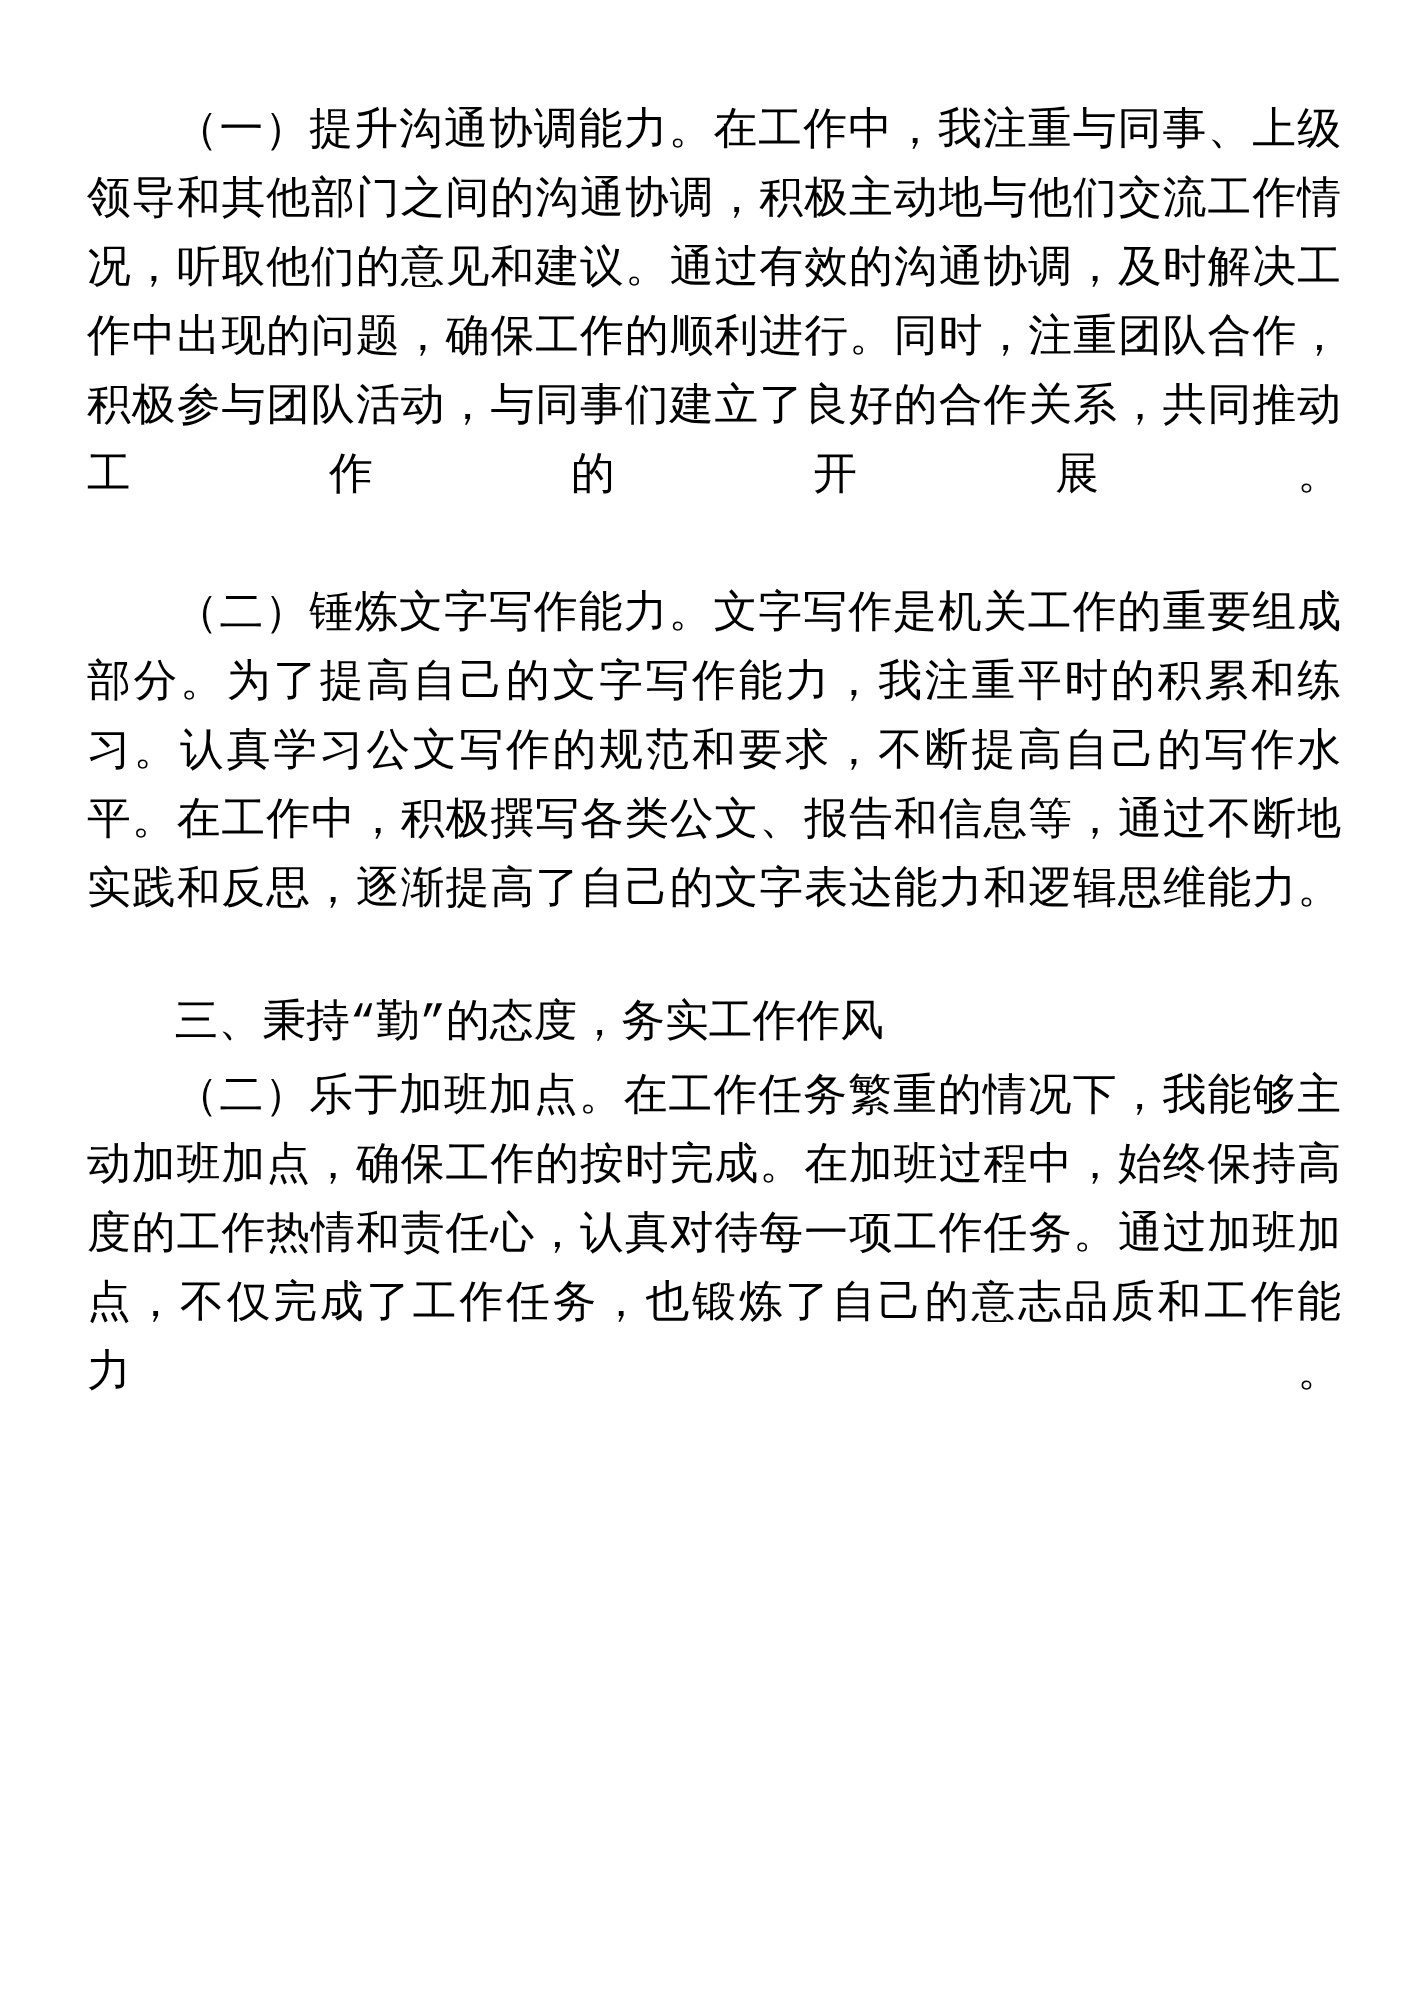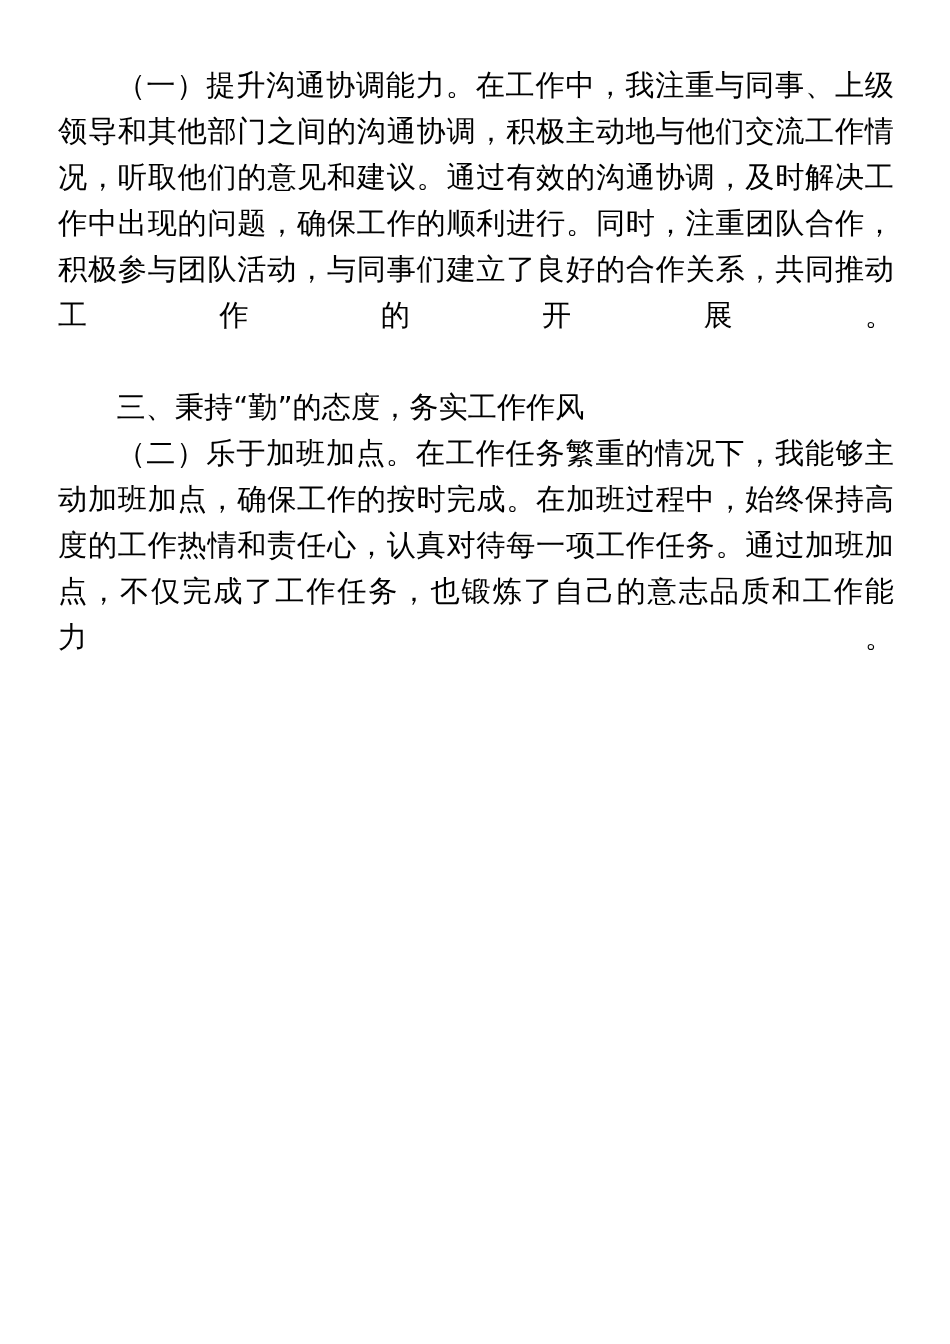--- a/index.html
+++ b/index.html
@@ -43,38 +43,40 @@
     font-weight: 400;
     word-break: break-all;
     -webkit-font-smoothing: none;
   }
 
   p.para.heading {
     text-align: left;
     font-size: 29.2px;
     line-height: 46px;
     text-indent: 58.4px;
+    font-family: Liberation Mono, monospace;
   }
 
   
   p.para::after {
     content: "";
     display: inline-block;
     width: 100%;
   }
   p.para.nostretch::after { content: none; display: none; }
 </style>
 </head>
 <body>
 
 <div class="page">
   <div class="doc-body">
 
     <p class="para">（一）提升沟通协调能力。在工作中，我注重与同事、上级领导和其他部门之间的沟通协调，积极主动地与他们交流工作情况，听取他们的意见和建议。通过有效的沟通协调，及时解决工作中出现的问题，确保工作的顺利进行。同时，注重团队合作，积极参与团队活动，与同事们建立了良好的合作关系，共同推动工作的开展。</p>
 
+    <p class="para">（二）锤炼文字写作能力。文字写作是机关工作的重要组成部分。为了提高自己的文字写作能力，我注重平时的积累和练习。认真学习公文写作的规范和要求，不断提高自己的写作水平。在工作中，积极撰写各类公文、报告和信息等，通过不断地实践和反思，逐渐提高了自己的文字表达能力和逻辑思维能力。</p>
 
 
     <p class="para heading nostretch">三、秉持“勤”的态度，务实工作作风</p>
 
 
     <p class="para">（二）乐于加班加点。在工作任务繁重的情况下，我能够主动加班加点，确保工作的按时完成。在加班过程中，始终保持高度的工作热情和责任心，认真对待每一项工作任务。通过加班加点，不仅完成了工作任务，也锻炼了自己的意志品质和工作能力。</p>
 
   </div>
 </div>
 

